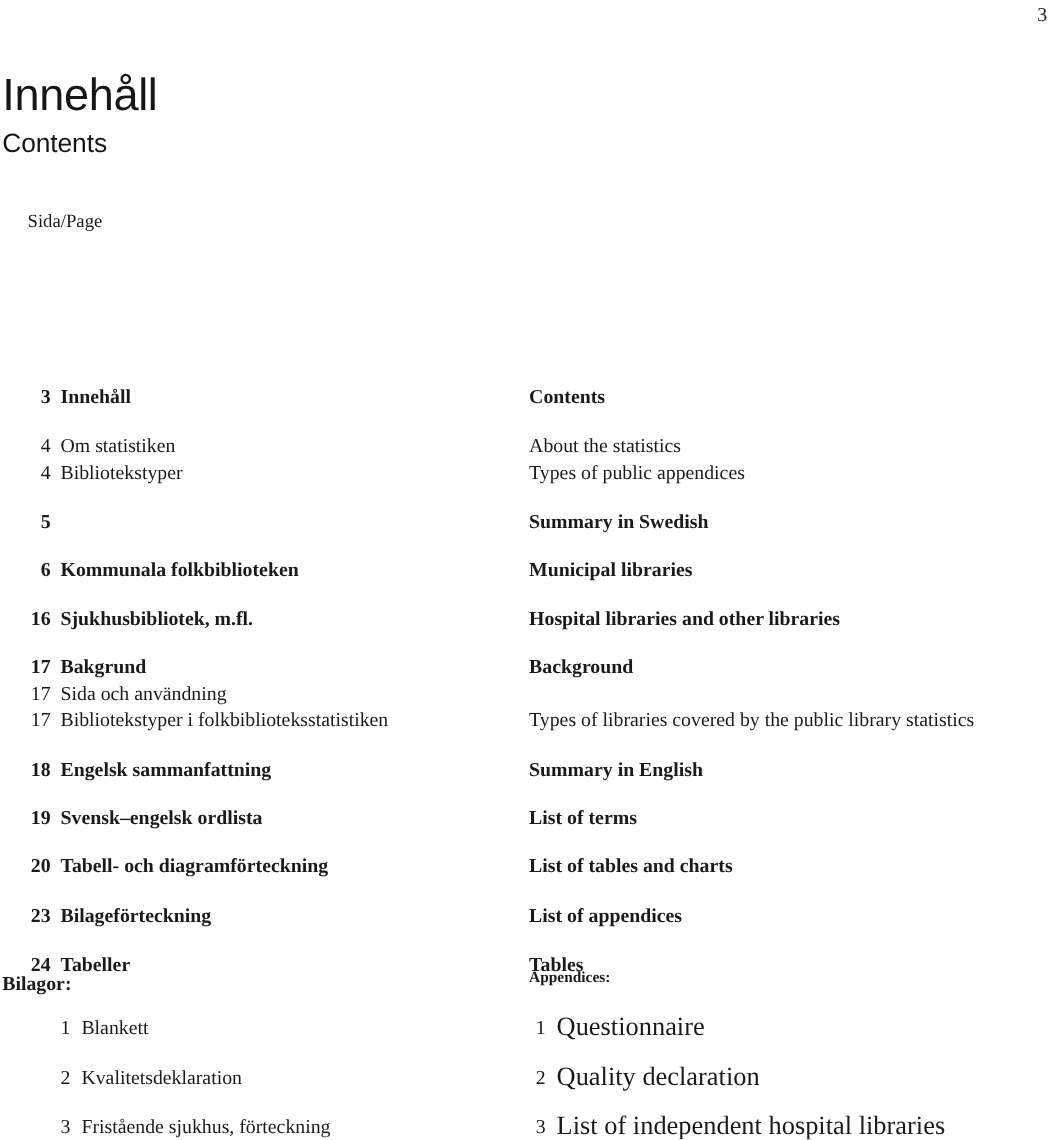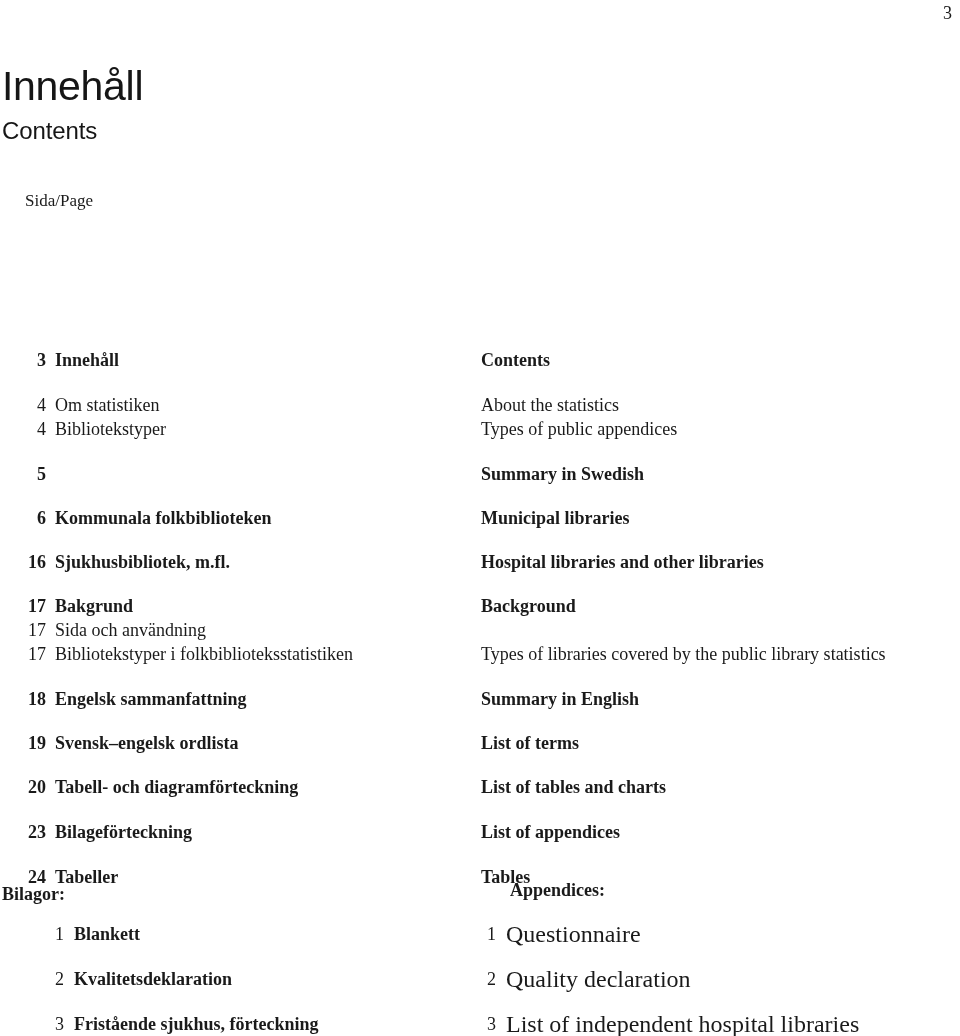--- a/index.html
+++ b/index.html
@@ -120,24 +120,23 @@
     left: 2px;
     top: 4px;
     font-size: 18px;
     font-weight: bold;
     line-height: 24px;
   }
   .appendix-head-en {
     position: absolute;
     left: 481px;
     top: 0;
-    font-size: 18px;
+    font-size: 14px;
     font-weight: bold;
     line-height: 24px;
-    margin-left: 29px;
   }
   .appendix-list {
     position: absolute;
     left: 0;
     top: 44px;
     width: 960px;
   }
   .appendix-row {
     position: relative;
     height: 24px;
@@ -150,21 +149,20 @@
     text-align: right;
     font-size: 18px;
     line-height: 24px;
   }
   .ap-txt-sv {
     position: absolute;
     left: 74px;
     width: 390px;
     font-size: 18px;
     line-height: 24px;
-    font-weight: bold;
   }
   .ap-num-en {
     position: absolute;
     left: 478px;
     width: 18px;
     text-align: right;
     font-size: 18px;
     line-height: 24px;
   }
   .ap-txt-en {

